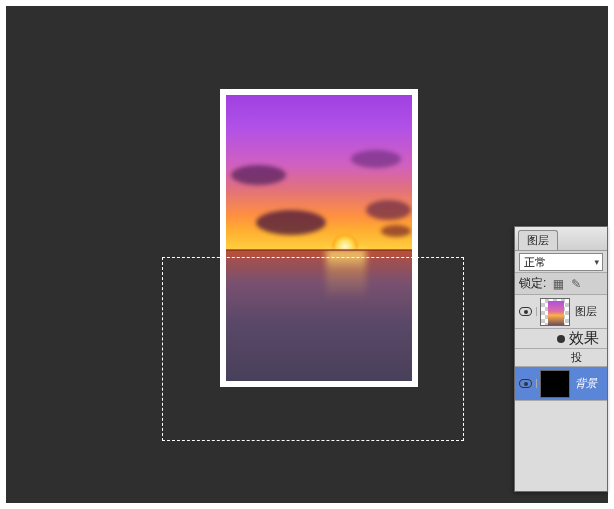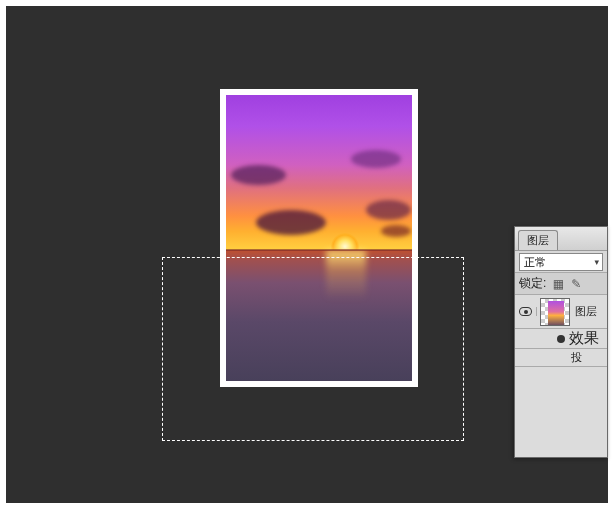--- a/index.html
+++ b/index.html
@@ -317,18 +317,25 @@
 
       <div class="layer-row sub">
         <span class="fx-dot"></span>
         <span>效果</span>
       </div>
 
       <div class="layer-row sub2">
         <span>投</span>
       </div>
 
+      <div class="layer-row active">
+        <div class="eye">
+          <span class="eye-icon"></span>
+        </div>
+        <div class="thumb black"></div>
+        <div class="layer-label">背景</div>
+      </div>
 
       <div class="panel-spacer"></div>
     </div>
   </div>
 
 </div>
 
 </body></html>

